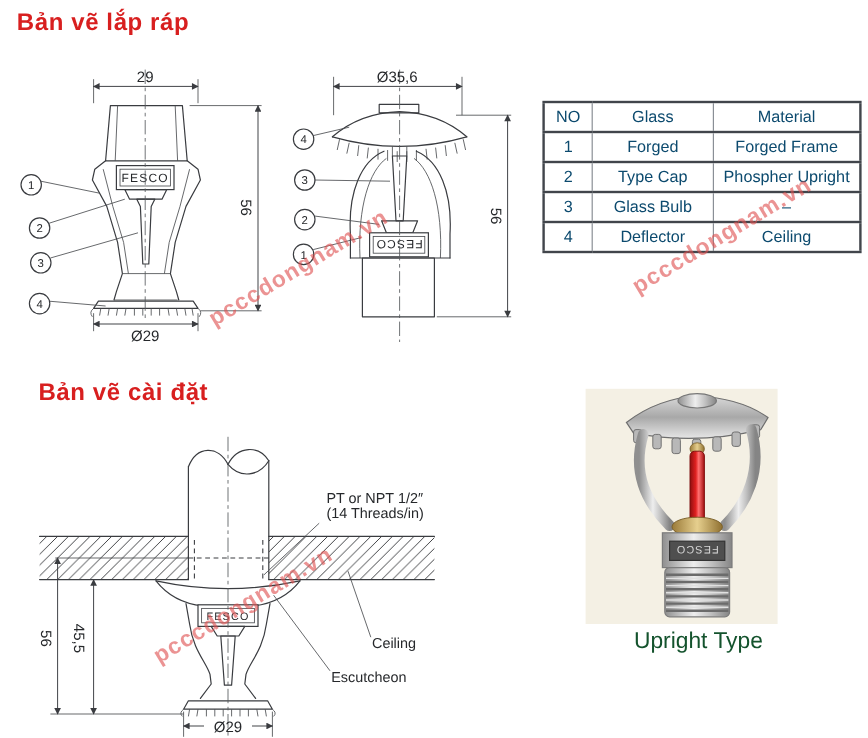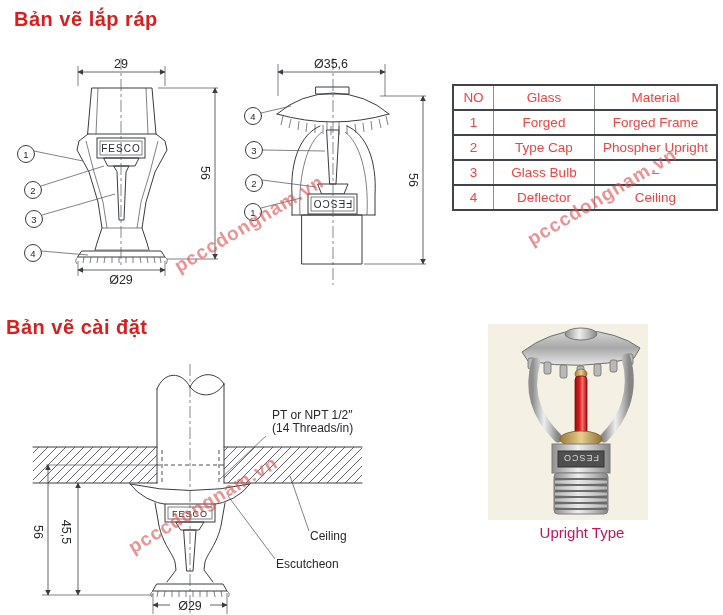--- a/index.html
+++ b/index.html
@@ -4,39 +4,39 @@
 <style>
   html,body{margin:0;padding:0;background:#fff;}
   #page{position:relative;width:723px;height:615px;background:#fff;overflow:hidden;
         font-family:"Liberation Sans",sans-serif;}
   .abs{position:absolute;}
   .sec-title{color:#d81f1f;font-weight:bold;font-size:20px;letter-spacing:0.5px;}
   
   #parts-table{border-collapse:collapse;background:#fff;}
   #parts-table td,#parts-table th{border-left:1px solid #8a8f96;border-right:1px solid #8a8f96;
       border-top:2px solid #41454b;border-bottom:2px solid #41454b;
-      font-size:13.5px;font-weight:normal;color:#ef4444;text-align:center;padding:0;}
+      font-size:13.5px;font-weight:normal;color:#0c4a6e;text-align:center;padding:0;}
   #parts-table{border:2px solid #41454b;}
   #parts-table tr{height:25px;}
   .col-no{width:39px;} .col-part{width:100px;} .col-mat{width:121px;}
   
   svg text{font-family:"Liberation Sans",sans-serif;fill:#26282b;}
   .dwg{stroke:#3a3c40;stroke-width:1;fill:none;stroke-linejoin:round;stroke-linecap:round;}
   .thin{stroke:#4a4c50;stroke-width:0.7;fill:none;}
   .dim{stroke:#3a3c40;stroke-width:0.8;fill:none;}
   .cl{stroke:#55585c;stroke-width:0.7;fill:none;stroke-dasharray:12 3 3 3;}
   .dash{stroke:#3a3c40;stroke-width:0.9;fill:none;stroke-dasharray:4 3;}
   .whitebox{fill:#fff;stroke:#3a3c40;stroke-width:1;}
   .dimtxt{font-size:12.5px;}
   .lbltxt{font-size:12px;}
   .brandtxt{font-size:10px;letter-spacing:1px;}
   .callout{font-size:9.5px;}
   
   #photo{background:#f4f0e4;}
-  #photo-caption{font-size:15px;color:#be185d;text-align:center;width:160px;}
+  #photo-caption{font-size:19px;color:#14532d;text-align:center;width:160px;}
   .watermark{color:rgba(223,80,80,0.62);font-weight:bold;font-size:19px;letter-spacing:1px;
       white-space:nowrap;transform:rotate(-31deg);pointer-events:none;}
 </style>
 </head>
 <body>
 
 <div id="page">
 
   <div class="abs sec-title" style="left:14px;top:8px;">Bản vẽ lắp ráp</div>
 
@@ -164,21 +164,21 @@
       <td>–</td>
     </tr>
     <tr>
       <td>4</td>
       <td>Deflector</td>
       <td>Ceiling</td>
     </tr>
   </tbody>
     </table>
 
-  <div class="abs sec-title" style="left:6px;top:316px;">Bản vẽ cài đặt</div>
+  <div class="abs sec-title" style="left:32px;top:316px;">Bản vẽ cài đặt</div>
 
   <svg class="abs" style="left:10px;top:356px;" width="360" height="259" viewBox="10 356 360 259">
     <defs>
       <pattern id="hatch" width="9" height="9" patternUnits="userSpaceOnUse">
         <path d="M0,9 L9,0" stroke="#3a3c40" stroke-width="0.8"></path>
       </pattern>
     </defs>
 
     <g>
       <path class="dwg" d="M157,389 C164,371 182,371 190,387"></path>

